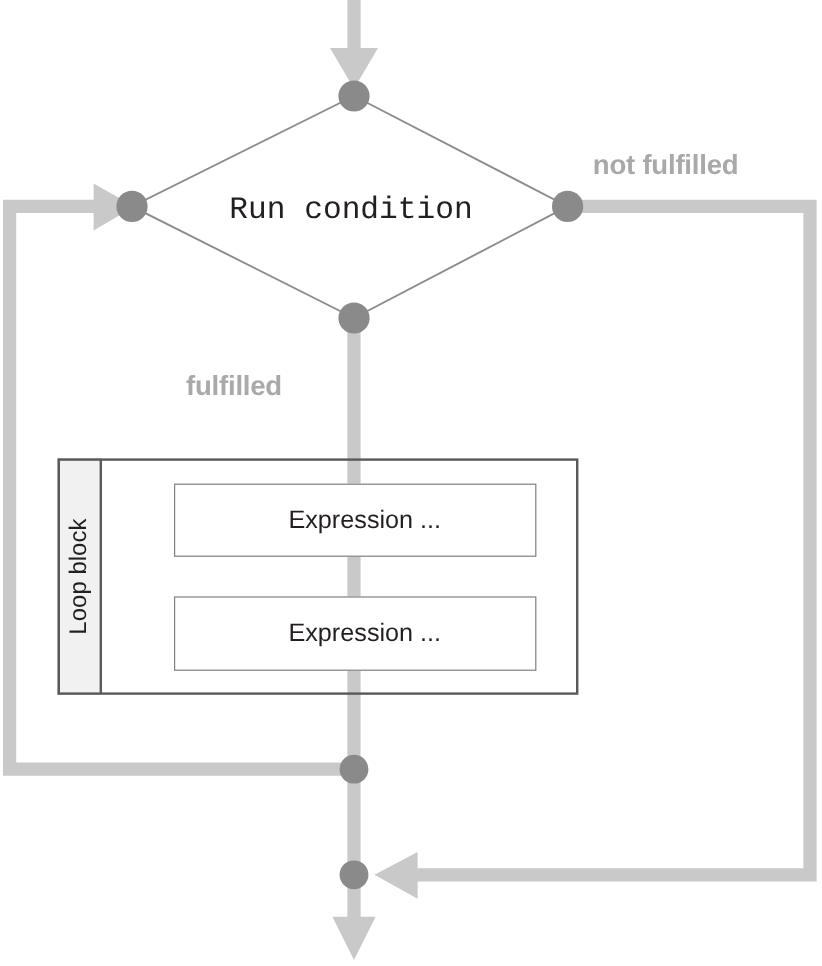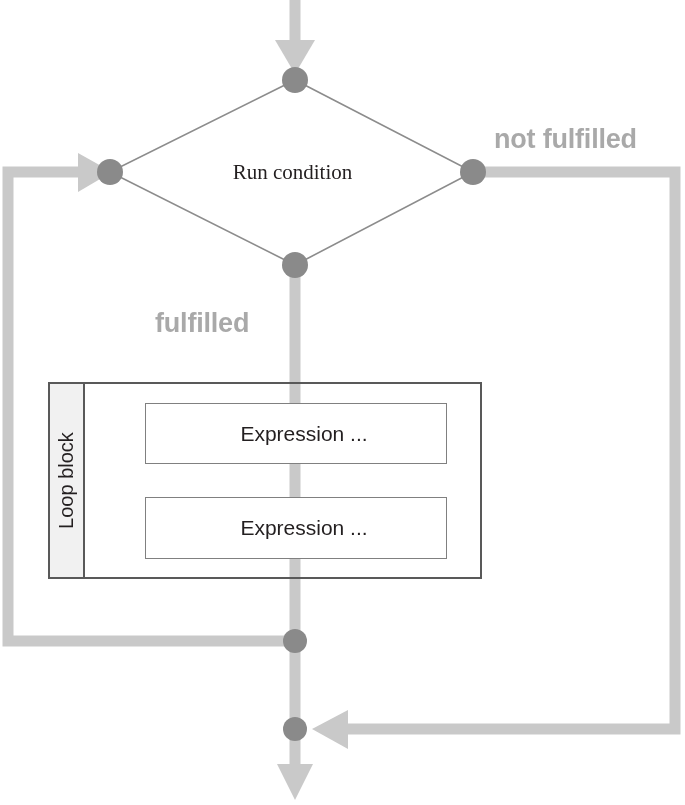--- a/index.html
+++ b/index.html
@@ -21,38 +21,38 @@
     position: absolute;
     left: 0;
     top: 0;
     width: 685px;
     height: 805px;
   }
   .branch-label {
     position: absolute;
     font-family: "Liberation Sans", sans-serif;
     font-weight: bold;
-    font-size: 27px;
+    font-size: 23px;
     color: #a9a9a9;
     white-space: nowrap;
     letter-spacing: -0.2px;
   }
   #label-not-fulfilled {
     left: 494px;
     top: 124px;
   }
   #label-fulfilled {
     left: 155px;
     top: 308px;
     text-align: center;
   }
   .node-text {
     position: absolute;
-    font-family: Liberation Serif, serif;
-    font-size: 21px;
+    font-family: Liberation Mono, monospace;
+    font-size: 26px;
     color: #231f20;
     white-space: nowrap;
   }
   #text-run-condition {
     left: 0;
     top: 160px;
     width: 585px;
     text-align: center;
   }
   .expr-box {

